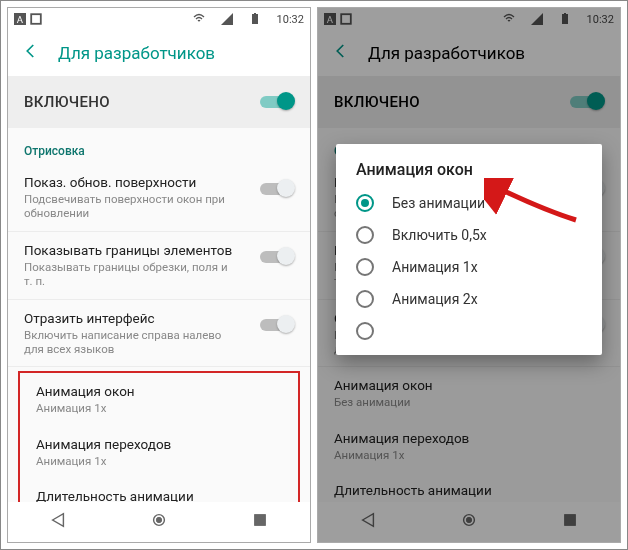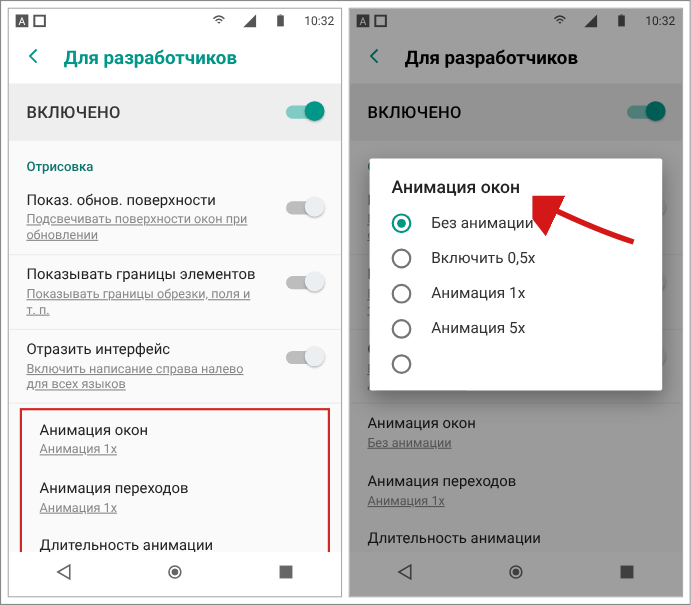--- a/index.html
+++ b/index.html
@@ -45,21 +45,21 @@
   
   .appbar {
     height: 46px;
     background: #fff;
     display: flex;
     align-items: center;
     padding: 0 14px;
     gap: 18px;
   }
   .appbar .back svg { width: 18px; height: 18px; stroke: #009688; stroke-width: 2.2; fill: none; }
-  .appbar .title { color: #009688; font-size: 17px; font-weight: 700; }
+  .appbar .title { color: #009688; font-size: 17px; font-weight: 400; }
   
   .master {
     background: #eeeeee;
     height: 52px;
     display: flex;
     align-items: center;
     padding: 0 16px;
     justify-content: space-between;
     gap: 28px;
   }
@@ -87,21 +87,21 @@
   .pref {
     padding: 10px 16px;
     display: flex;
     align-items: flex-start;
     justify-content: space-between;
     gap: 24px;
   }
   .pref.sep { border-bottom: 1px solid #ececec; }
   .pref .texts { flex:1; }
   .pref .ptitle { font-size: 13.5px; color: #222; margin-bottom: 2px; }
-  .pref .psub { font-size: 11.5px; color: #888; line-height: 1.25; text-decoration: underline; }
+  .pref .psub { font-size: 11.5px; color: #888; line-height: 1.25; }
   .pref .switch { margin-top: 6px; flex-shrink: 0; }
   .redbox {
     border: 2px solid #d32626;
     margin: 4px 10px 0;
     padding: 0 0 2px;
   }
   
   .navbar {
     height: 40px;
     background: #fff;
@@ -389,21 +389,21 @@
       <div class="option">
         <span class="radio"></span>
         <span class="olabel">Включить 0,5x</span>
       </div>
       <div class="option">
         <span class="radio"></span>
         <span class="olabel">Анимация 1x</span>
       </div>
       <div class="option">
         <span class="radio"></span>
-        <span class="olabel">Анимация 5x</span>
+        <span class="olabel">Анимация 2x</span>
       </div>
       <div class="option">
         <span class="radio"></span>
       </div>
     </div>
 
     <svg class="arrow-annot" style="left:166px; top:170px;" width="100" height="50" viewBox="0 0 100 50">
       <defs>
         <marker id="ah" markerWidth="10" markerHeight="10" refX="2" refY="5" orient="auto">
           <polygon points="0,0 10,5 0,10" fill="#d41818"></polygon>

